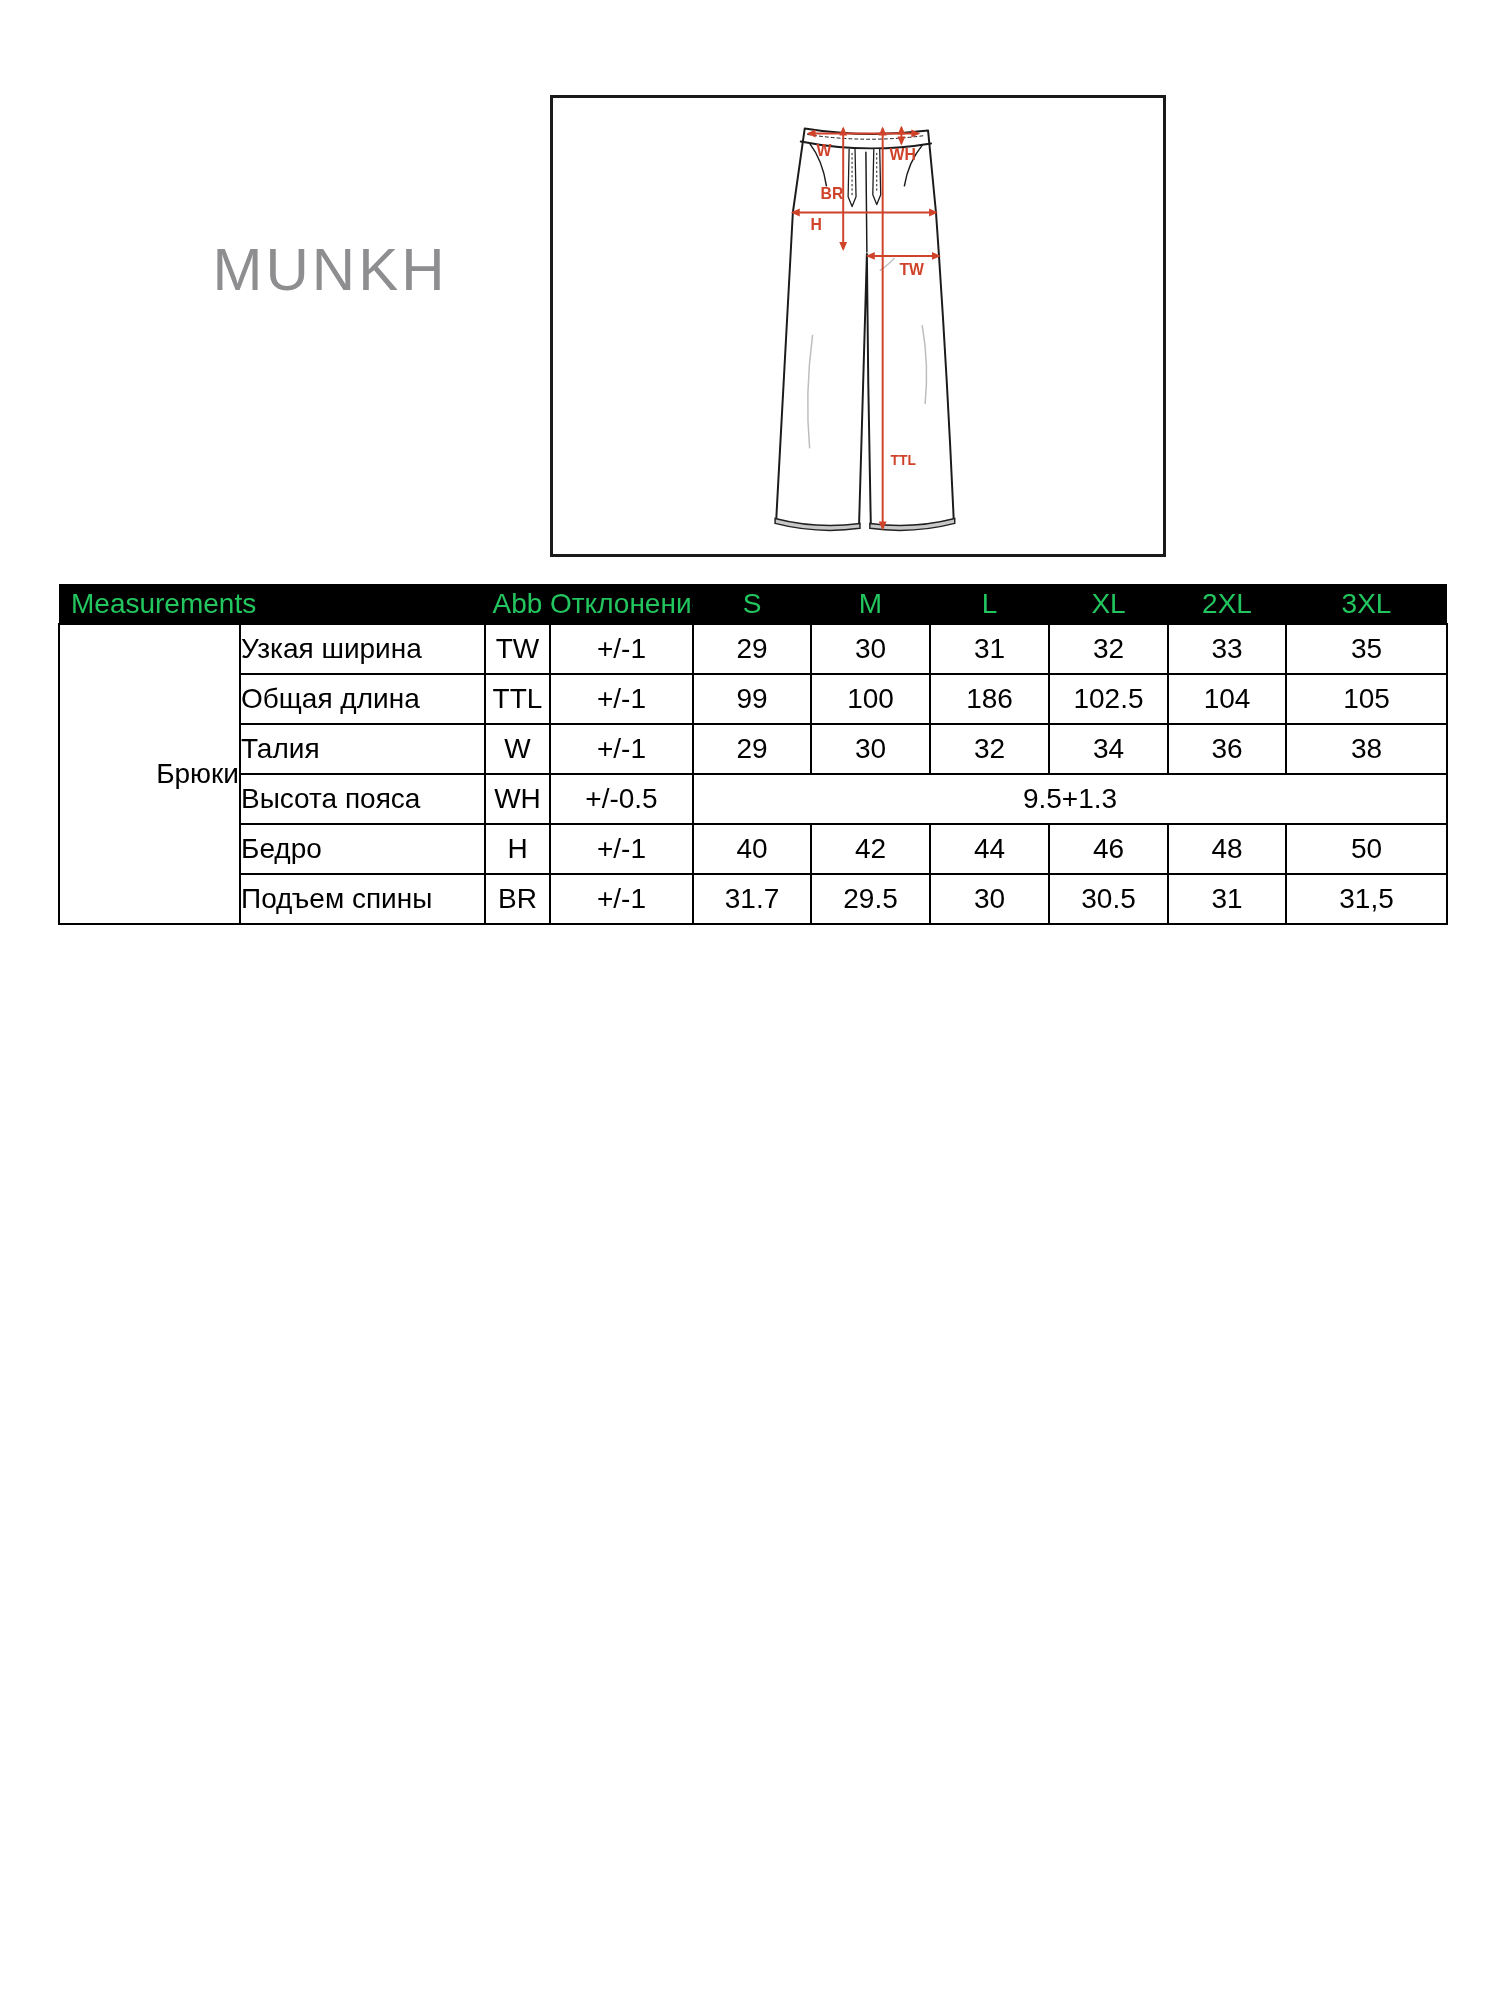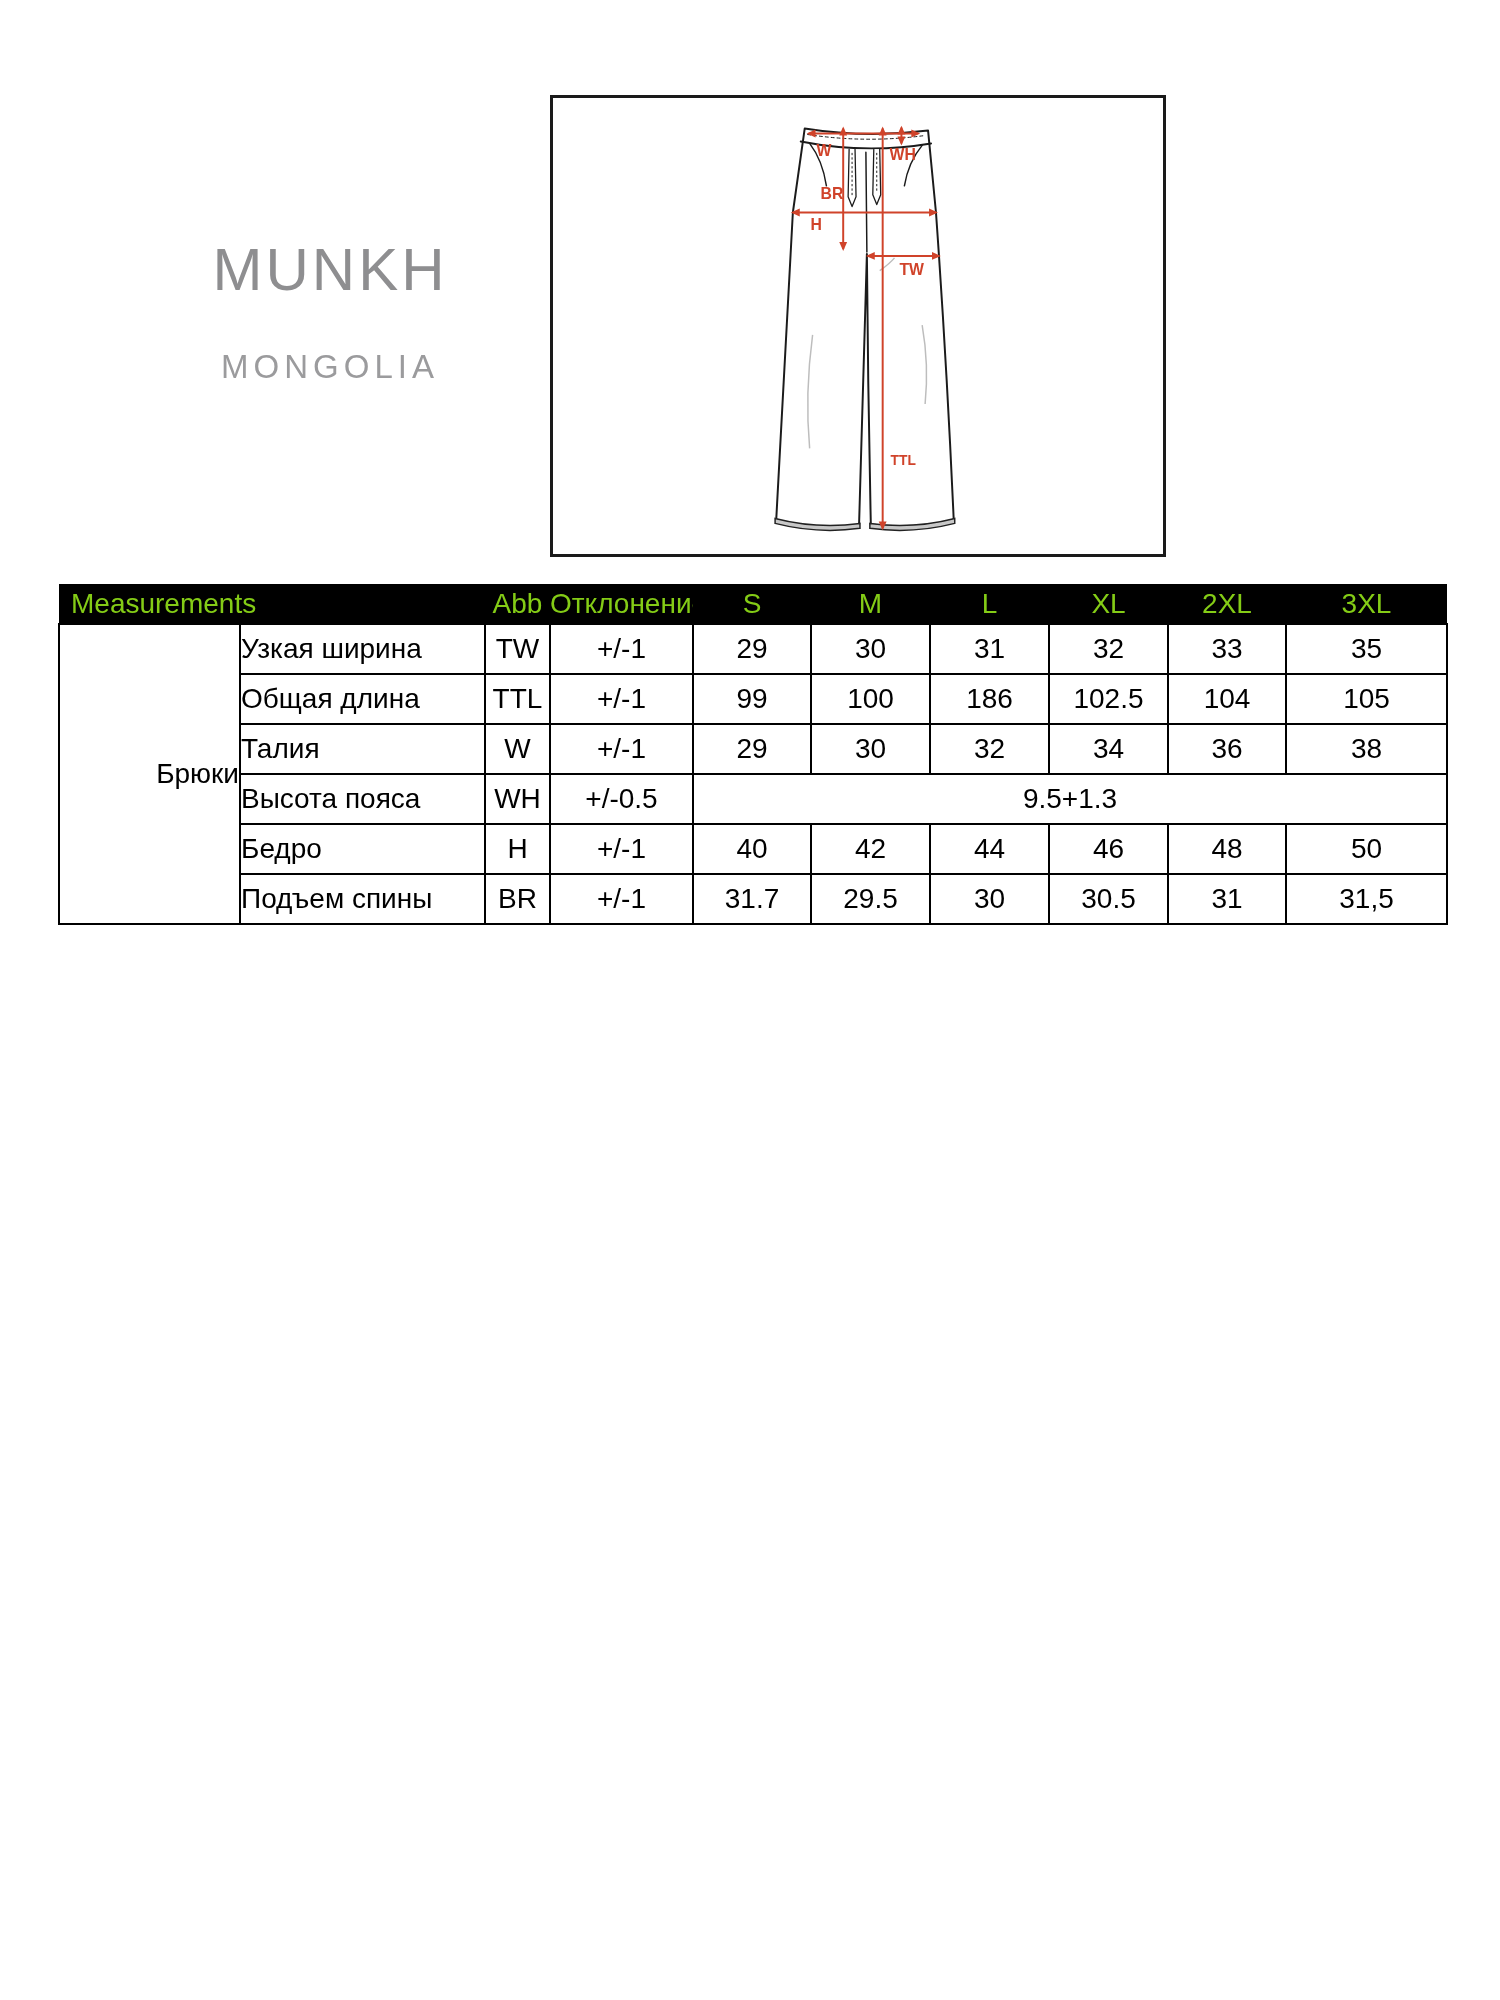--- a/index.html
+++ b/index.html
@@ -40,40 +40,39 @@
     font-size:14px;fill:#d0432a;font-weight:bold;
   }
   
   table.spec{
     position:absolute;left:58px;top:584px;
     width:1388px;
     border-collapse:collapse;table-layout:fixed;
     font-size:28px;color:#000;
   }
   table.spec th{
-    background:#000;color:#84cc16;font-weight:normal;
+    background:#000;color:#22c55e;font-weight:normal;
     height:39px;padding:0;text-align:center;
     white-space:nowrap;overflow:hidden;
   }
   table.spec th.th-meas{text-align:left;padding-left:12px;}
   table.spec td{
     border:2px solid #000;height:48px;padding:0;
     text-align:center;vertical-align:middle;background:#fff;
     white-space:nowrap;overflow:hidden;
   }
   table.spec td.name{text-align:left;padding-left:0;}
   table.spec td.group{text-align:right;}
 </style>
 </head>
 <body>
 
 <div class="page">
 
   <div class="brand">MUNKH</div>
-  <div class="brand-country">MONGOLIA</div>
 
   <div class="diagram-box">
     <svg viewBox="0 0 616 462">
 
       <g stroke="#1b1b1b" stroke-width="2" fill="none" stroke-linecap="round" stroke-linejoin="round">
 
         <path d="M254,31 Q316,41 379,33 L387,116 Q398,270 405,428 Q363,437 321,432 Q318,295 317,158 L309,435 Q267,440 225,430 Q233,270 242,116 Z"></path>
 
         <path d="M250,44 Q316,57 382,46"></path>
 

